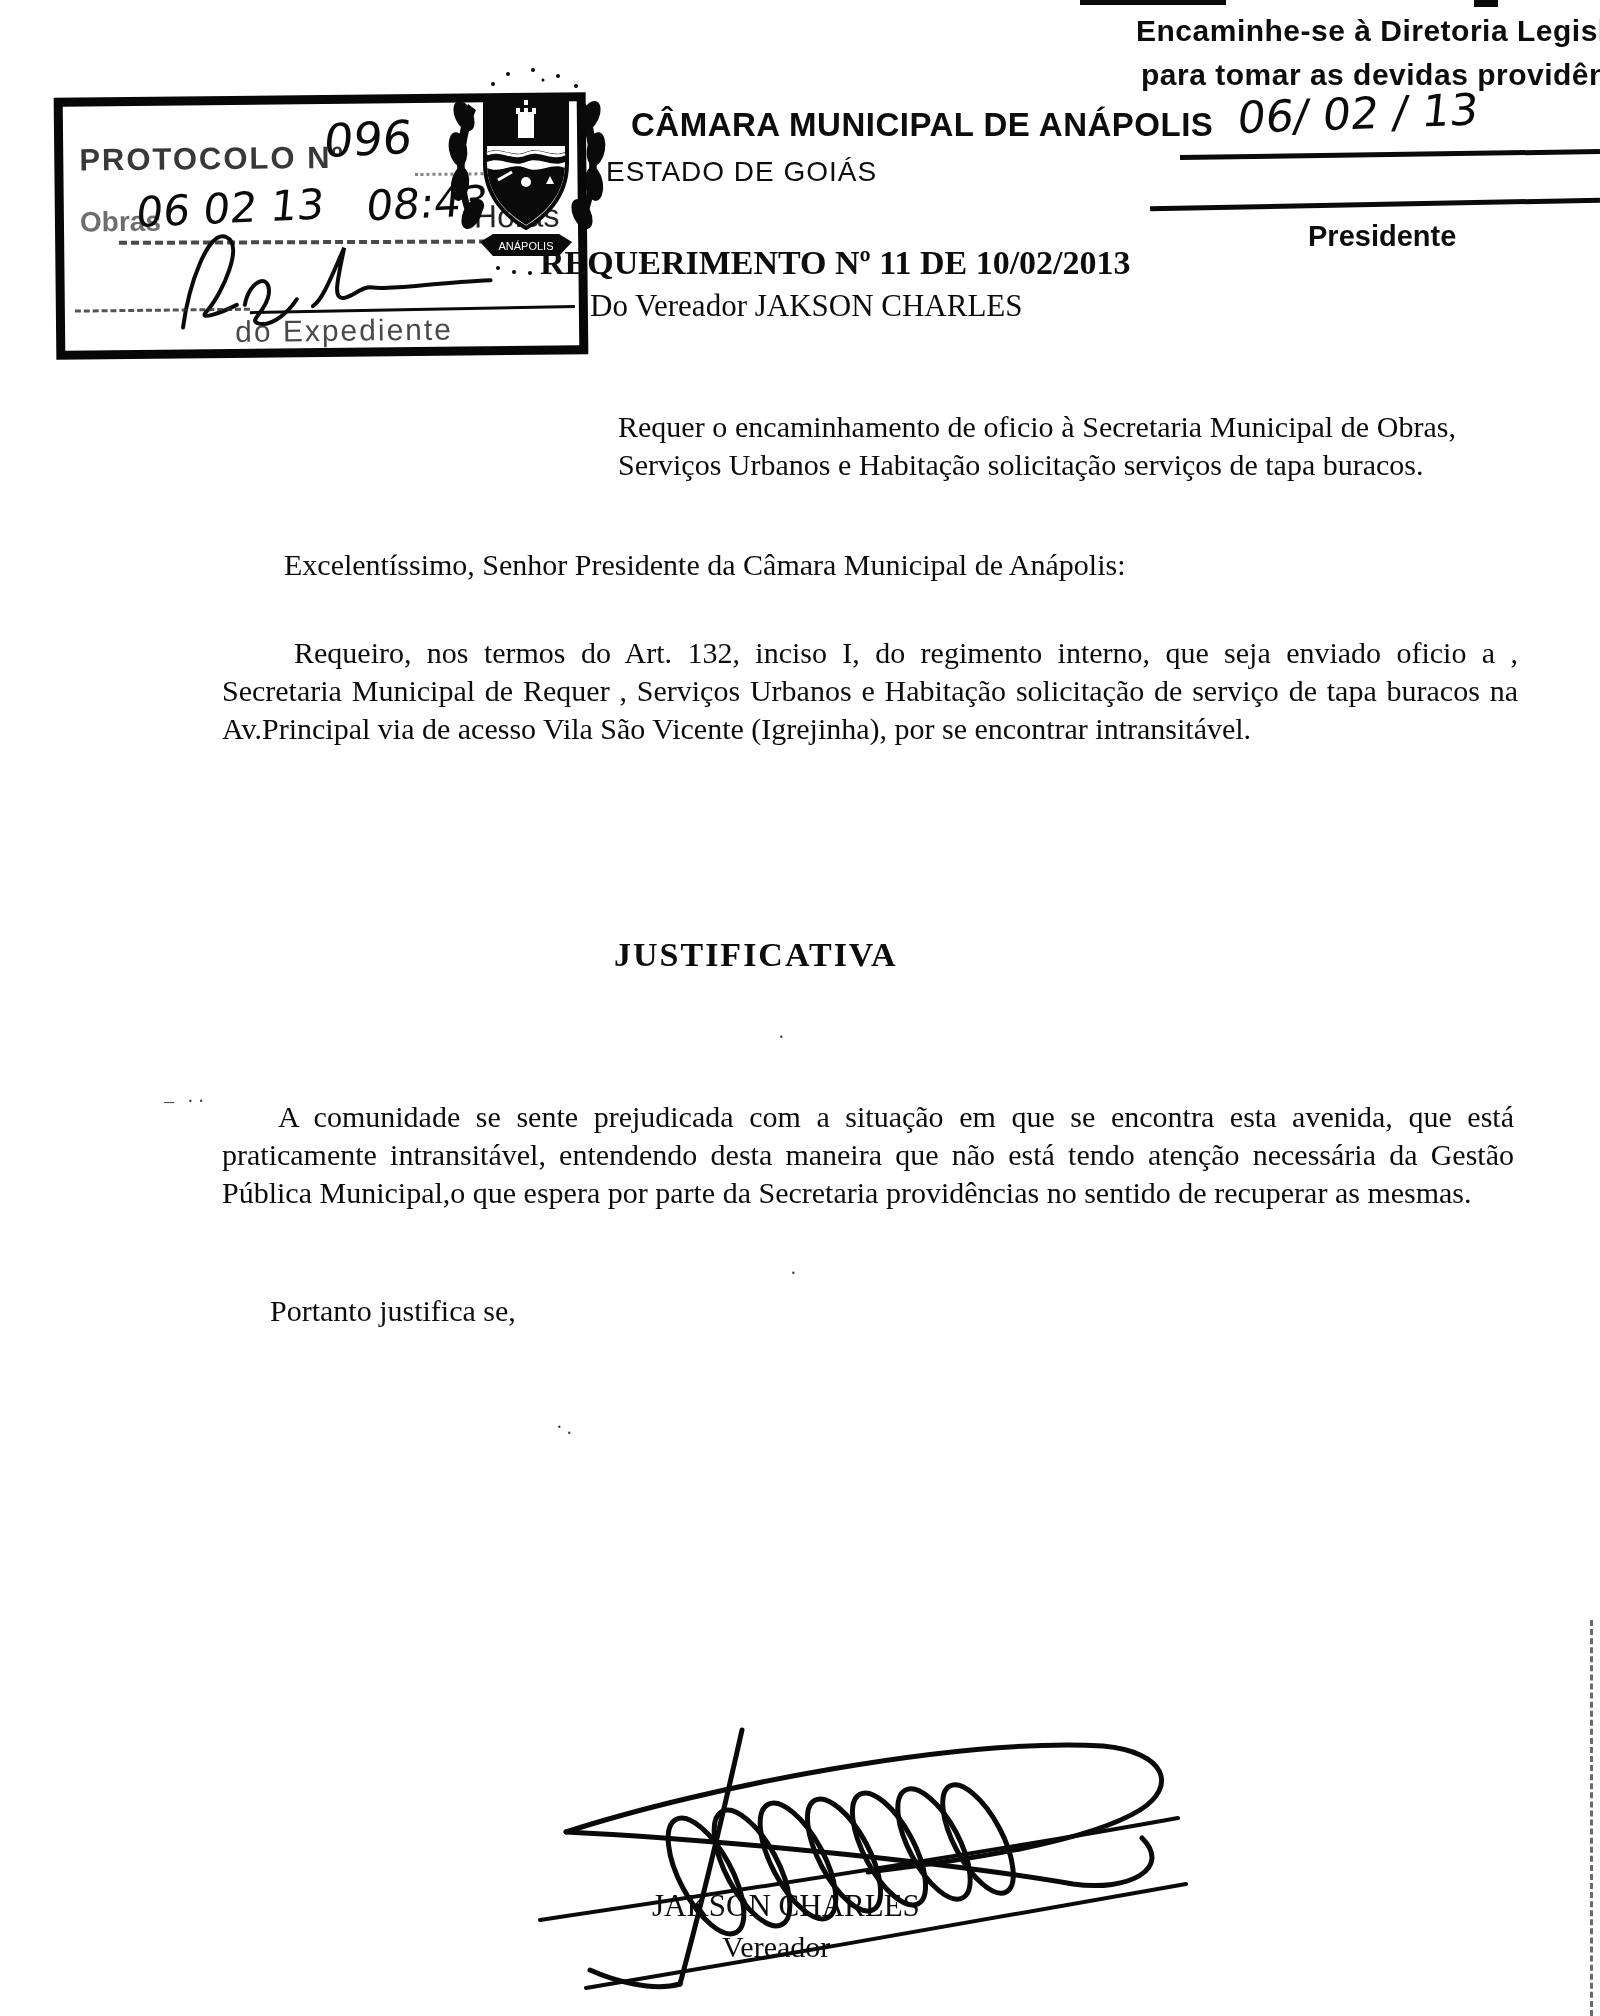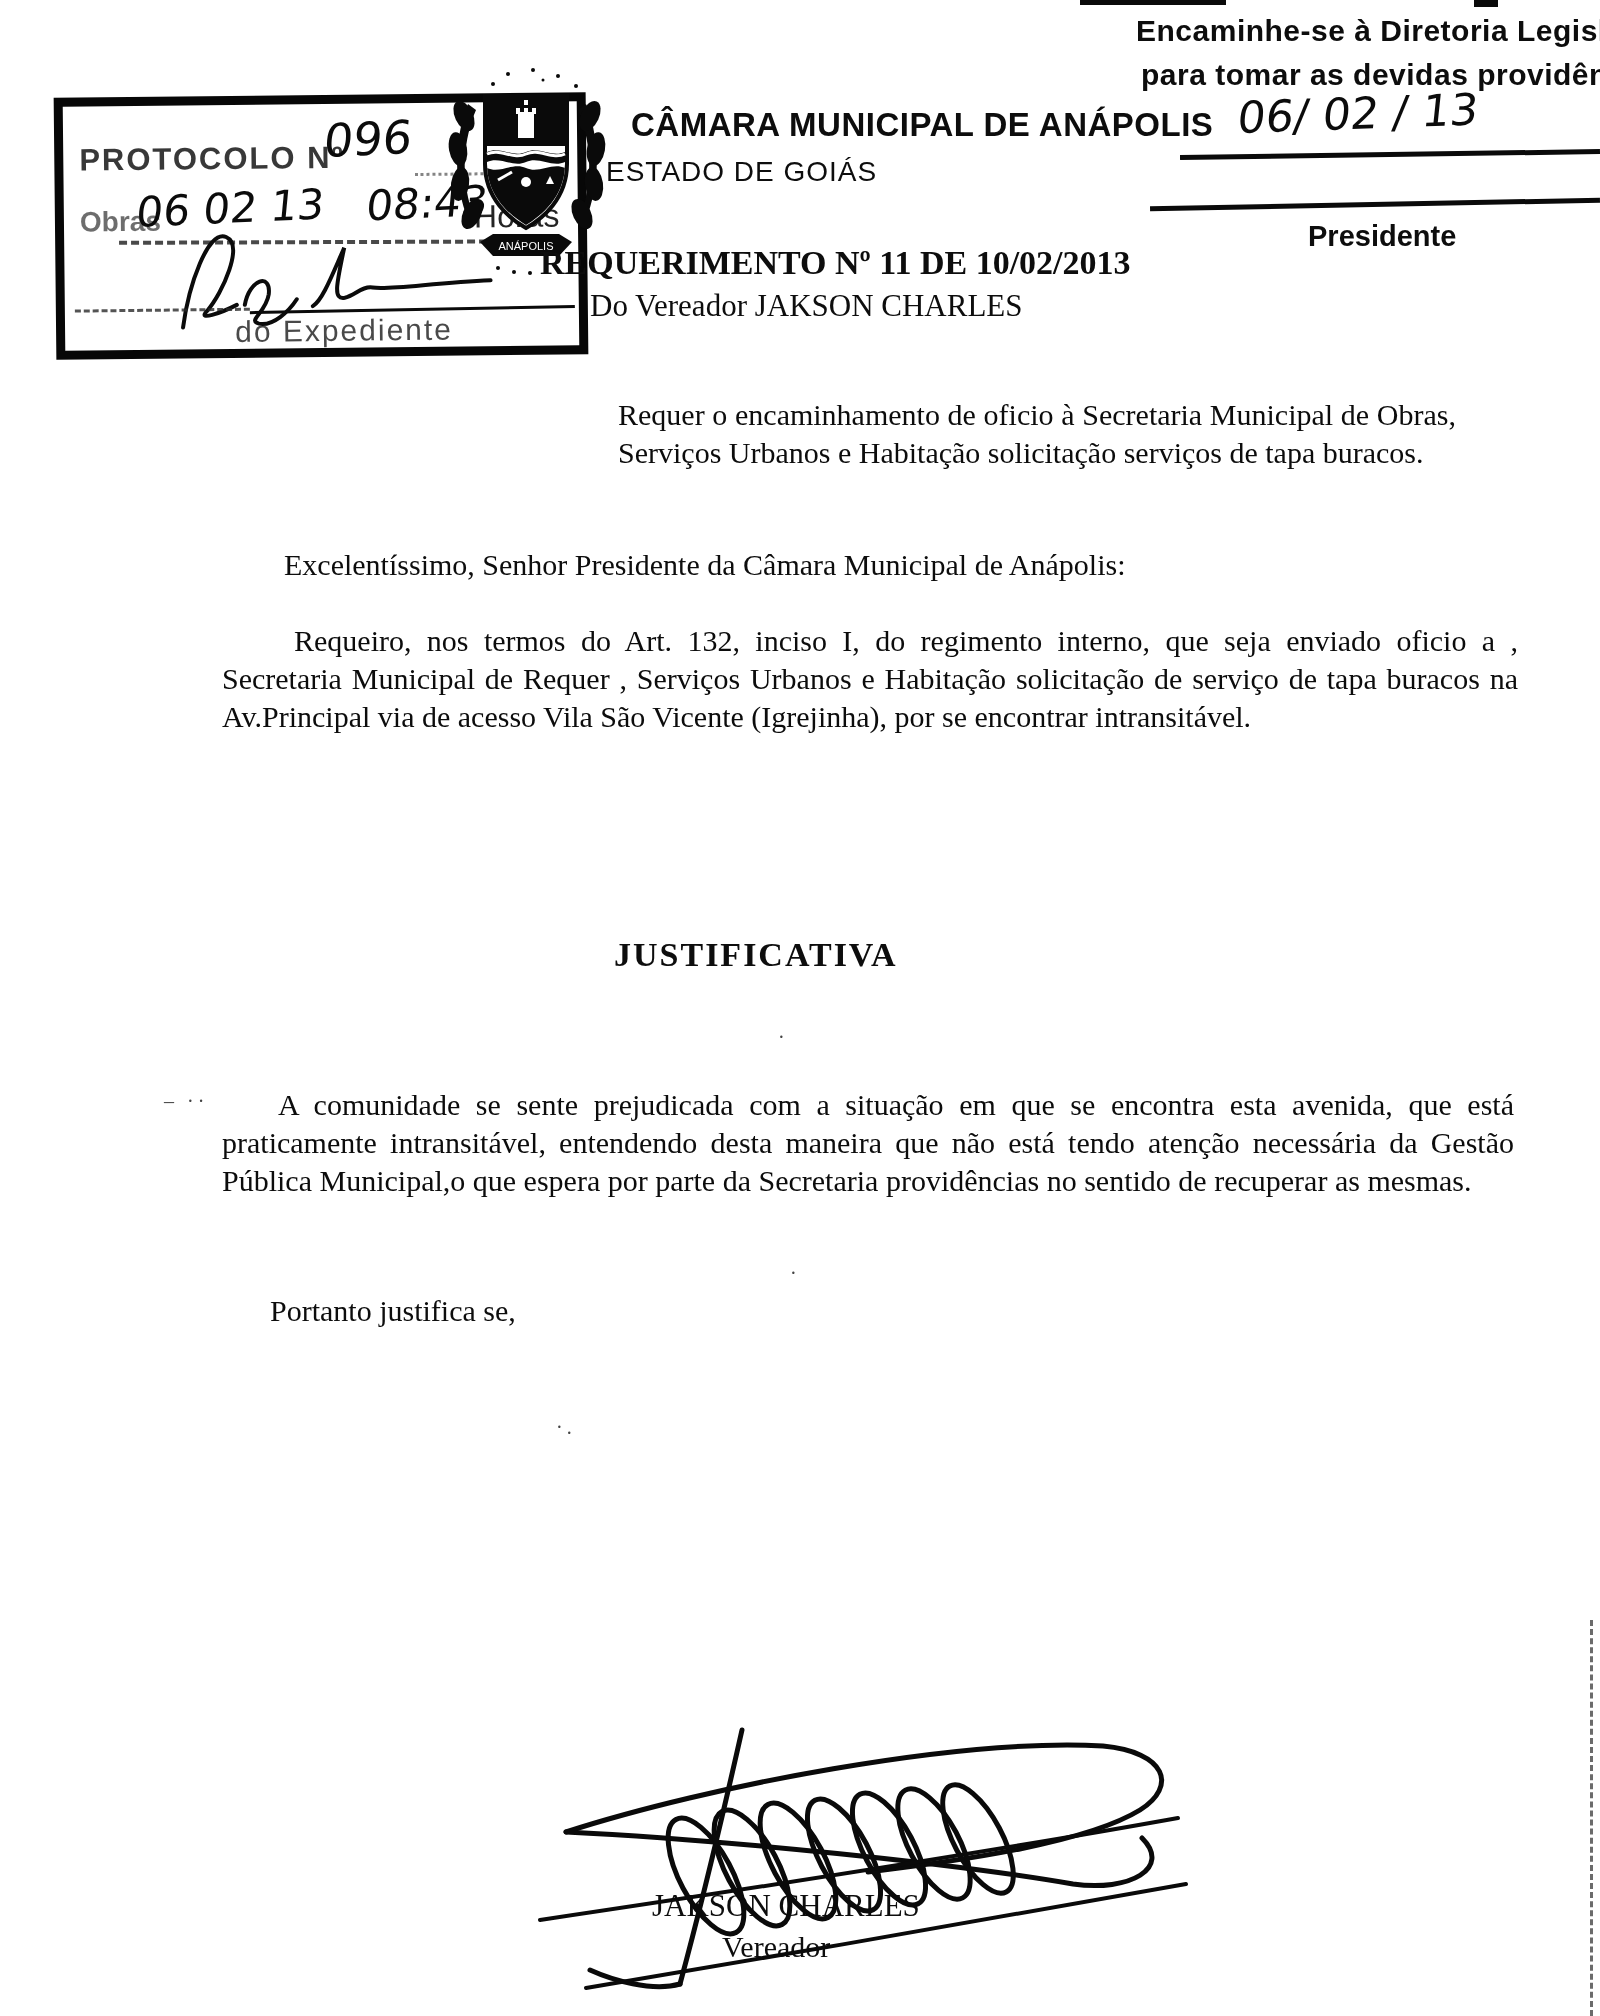--- a/index.html
+++ b/index.html
@@ -11,21 +11,21 @@
   }
   .abs { position:absolute; }
   .sans { font-family:"Liberation Sans", sans-serif; }
   .serif { font-family:"Liberation Serif", serif; }
   .hand {
     font-family:"DejaVu Sans", sans-serif;
     transform:skewX(-8deg) rotate(-2deg);
     transform-origin:left bottom;
     white-space:nowrap; color:#0b0b0b;
   }
-  .para { font-size:30px; line-height:38px; text-align:justify; color:#0c0c0c; }
+  .para { font-size:30px; line-height:38px; text-align:justify; color:#0c0c0c;margin-top:12px; }
   .noise { color:#444; font-size:20px; letter-spacing:4px; }
   .rule { background:#0a0a0a; }
   svg { display:block; }
 </style>
 </head>
 <body>
 
 <div id="page">
 
   <div class="abs rule" style="left:1080px; top:0; width:146px; height:5px;"></div>

